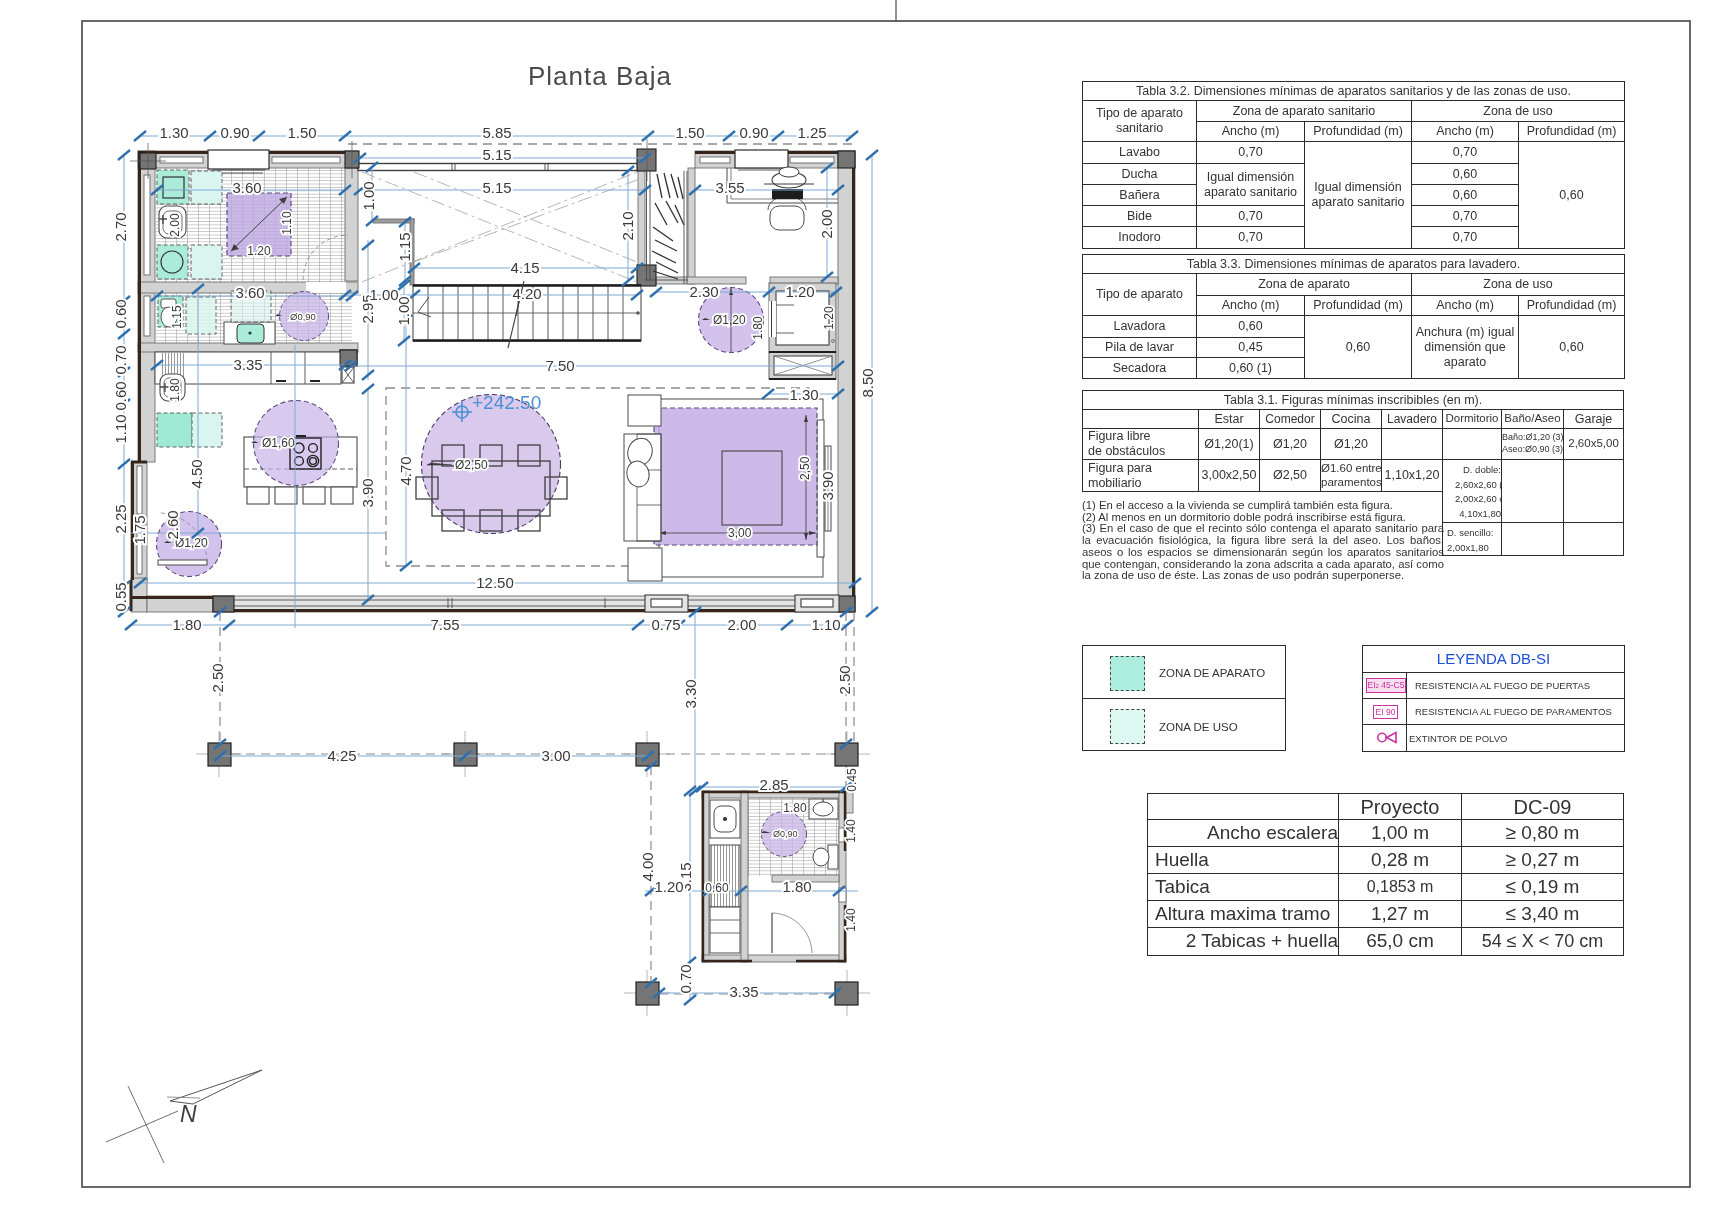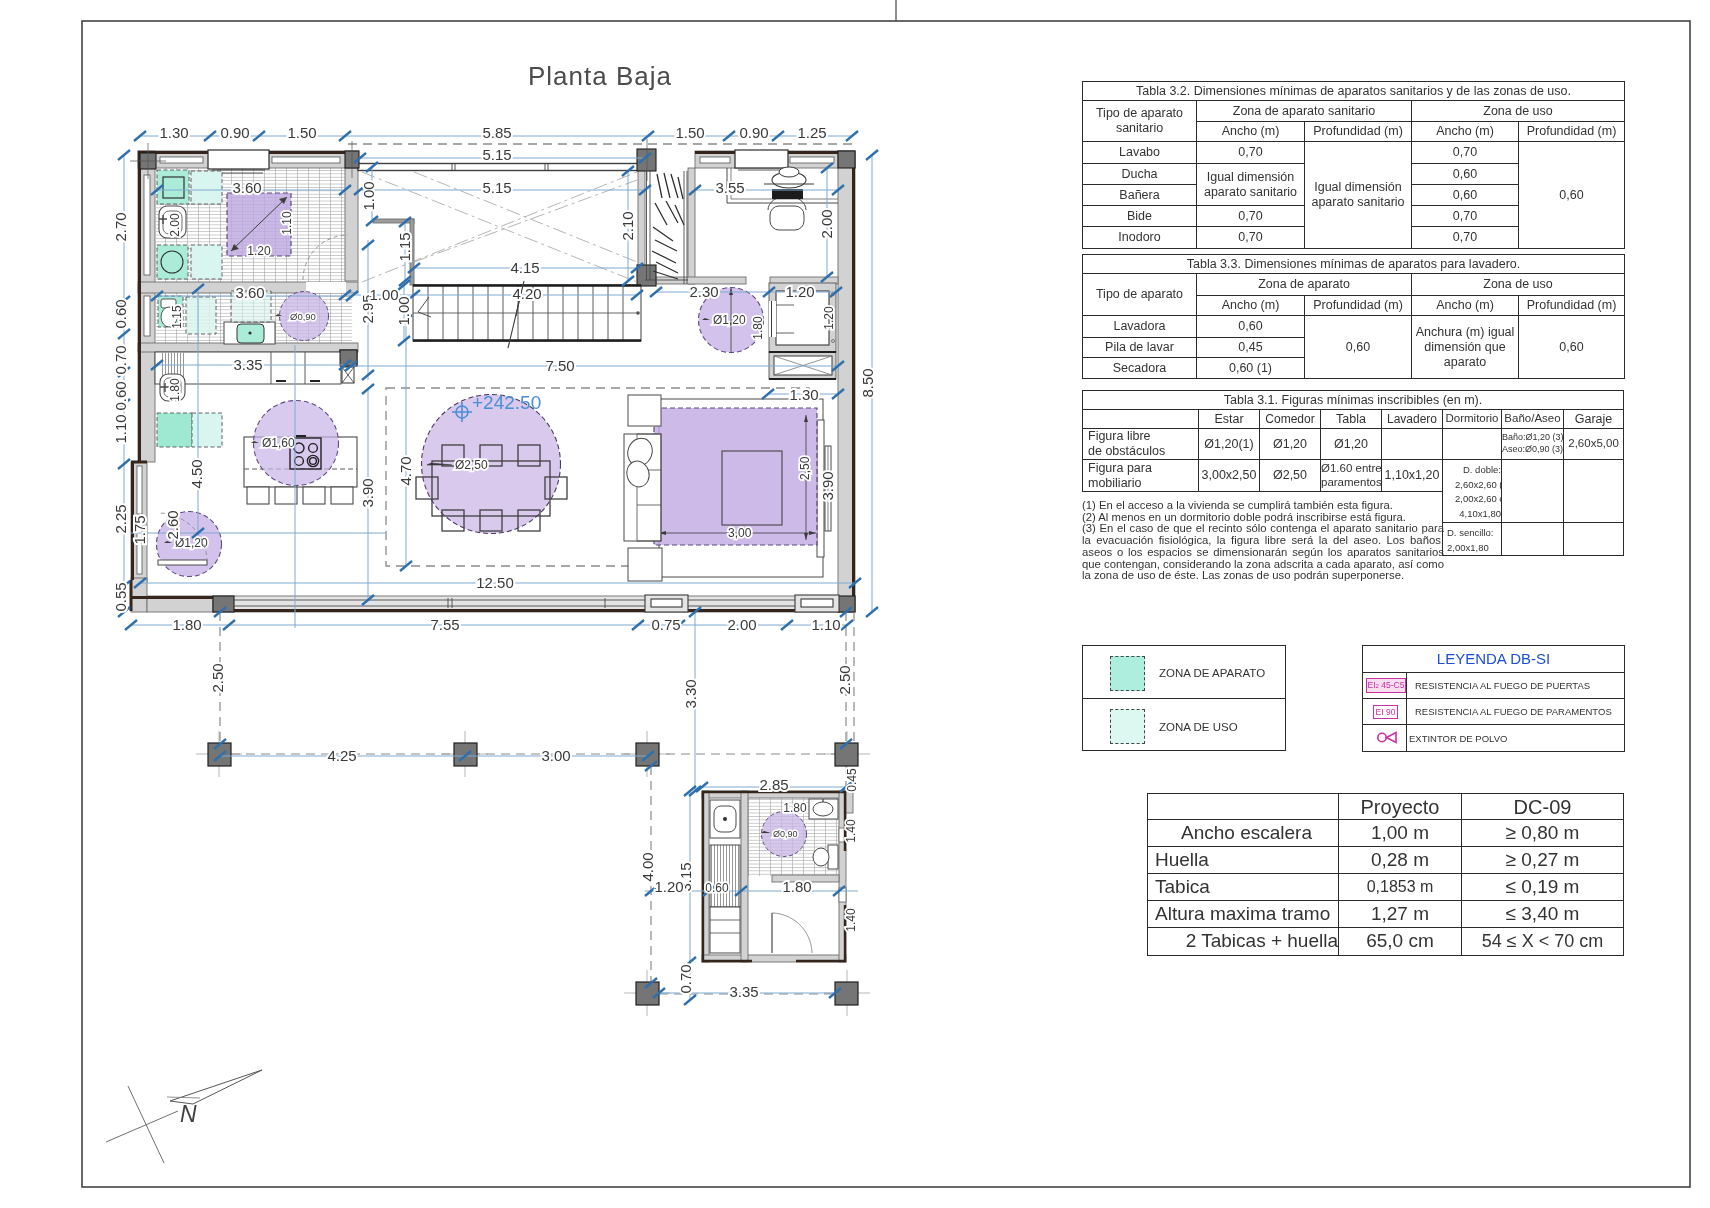--- a/index.html
+++ b/index.html
@@ -793,21 +793,21 @@
         <col style="width:60px">
       </colgroup>
 <tbody>
         <tr>
           <td colspan="8" style="height:18px">Tabla 3.1. Figuras mínimas inscribibles (en m).</td>
         </tr>
 <tr>
           <td style="height:18px"></td>
           <td>Estar</td>
           <td style="font-size:12px">Comedor</td>
-          <td>Tabla</td>
+          <td>Cocina</td>
           <td style="font-size:12px">Lavadero</td>
           <td style="font-size:11.5px">Dormitorio</td>
           <td style="font-size:11.5px">Baño/Aseo</td>
           <td>Garaje</td>
         </tr>
 <tr>
           <td style="height:28px;text-align:left;padding-left:5px">Figura libre<br>de obstáculos</td>
           <td>Ø1,20(1)</td>
           <td>Ø1,20</td>
           <td>Ø1,20</td>
@@ -888,21 +888,21 @@
         <col style="width:123px">
         <col style="width:162px">
       </colgroup>
 <tbody>
 <tr>
           <td style="height:25px"></td>
           <td style="font-size:20px">Proyecto</td>
           <td style="font-size:20px">DC-09</td>
         </tr>
 <tr>
-          <td style="height:26px;text-align:center;padding-left:7px;font-size:19px">Ancho escalera</td>
+          <td style="height:26px;text-align:right;padding-left:7px;font-size:19px">Ancho escalera</td>
           <td style="font-size:19px">1,00 m</td>
           <td style="font-size:19px">≥ 0,80 m</td>
         </tr>
 <tr>
           <td style="height:26px;text-align:left;padding-left:7px;font-size:19px">Huella</td>
           <td style="font-size:19px">0,28 m</td>
           <td style="font-size:19px">≥ 0,27 m</td>
         </tr>
 <tr>
           <td style="height:26px;text-align:left;padding-left:7px;font-size:19px">Tabica</td>

